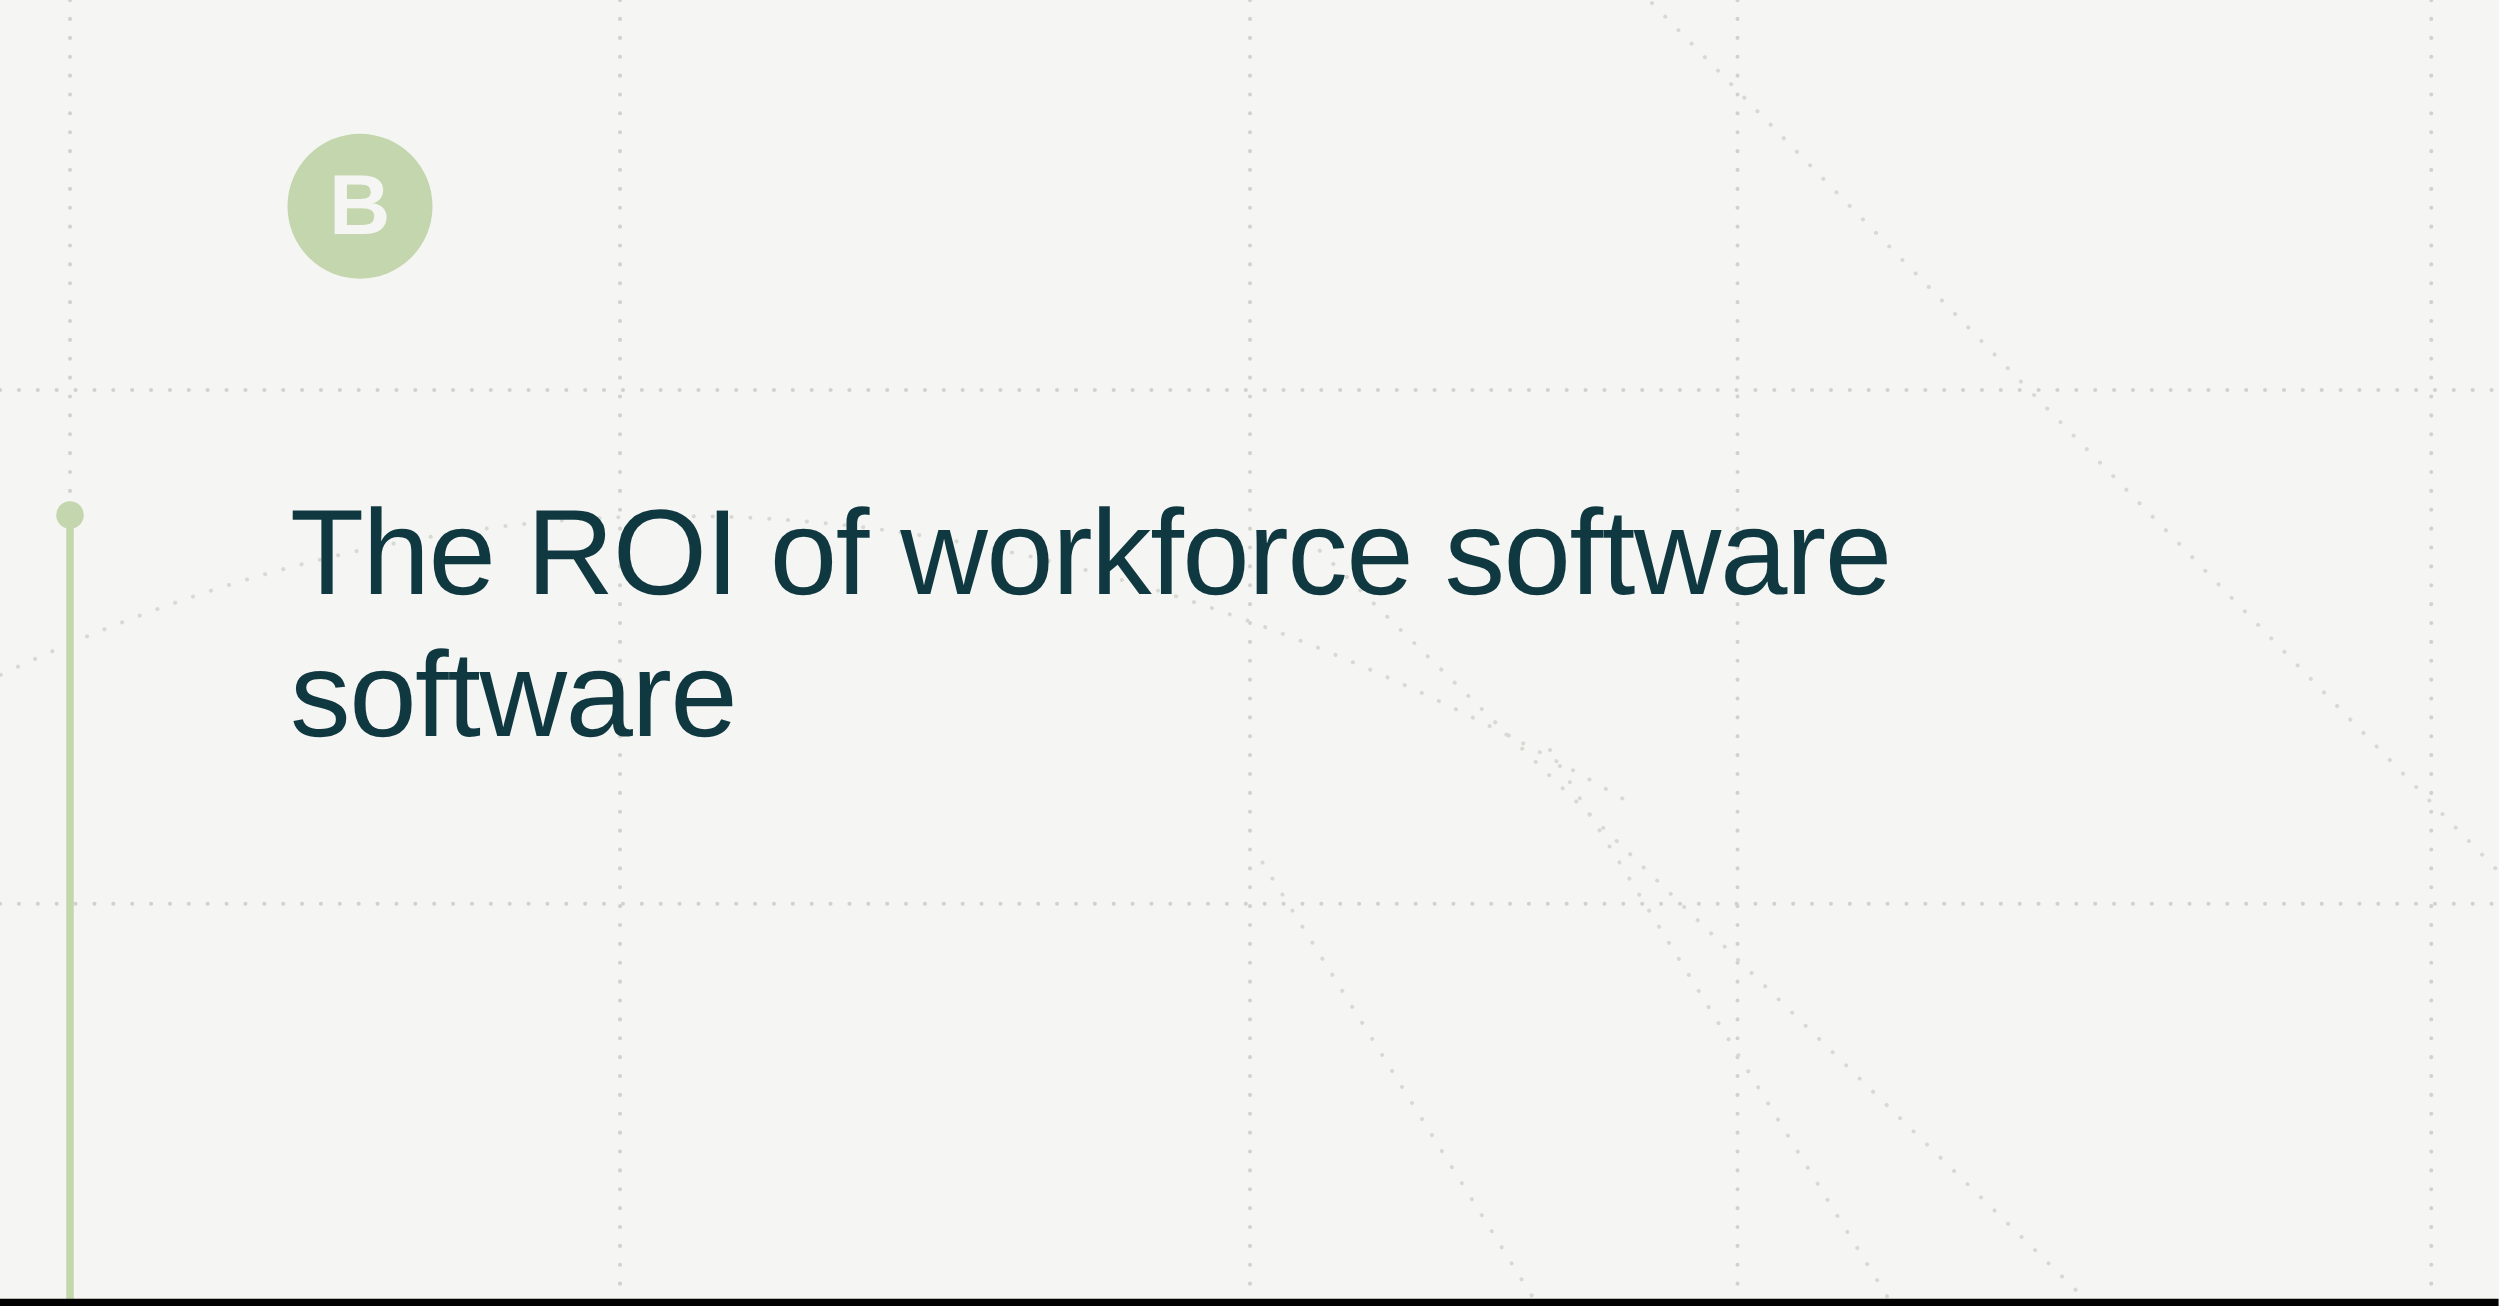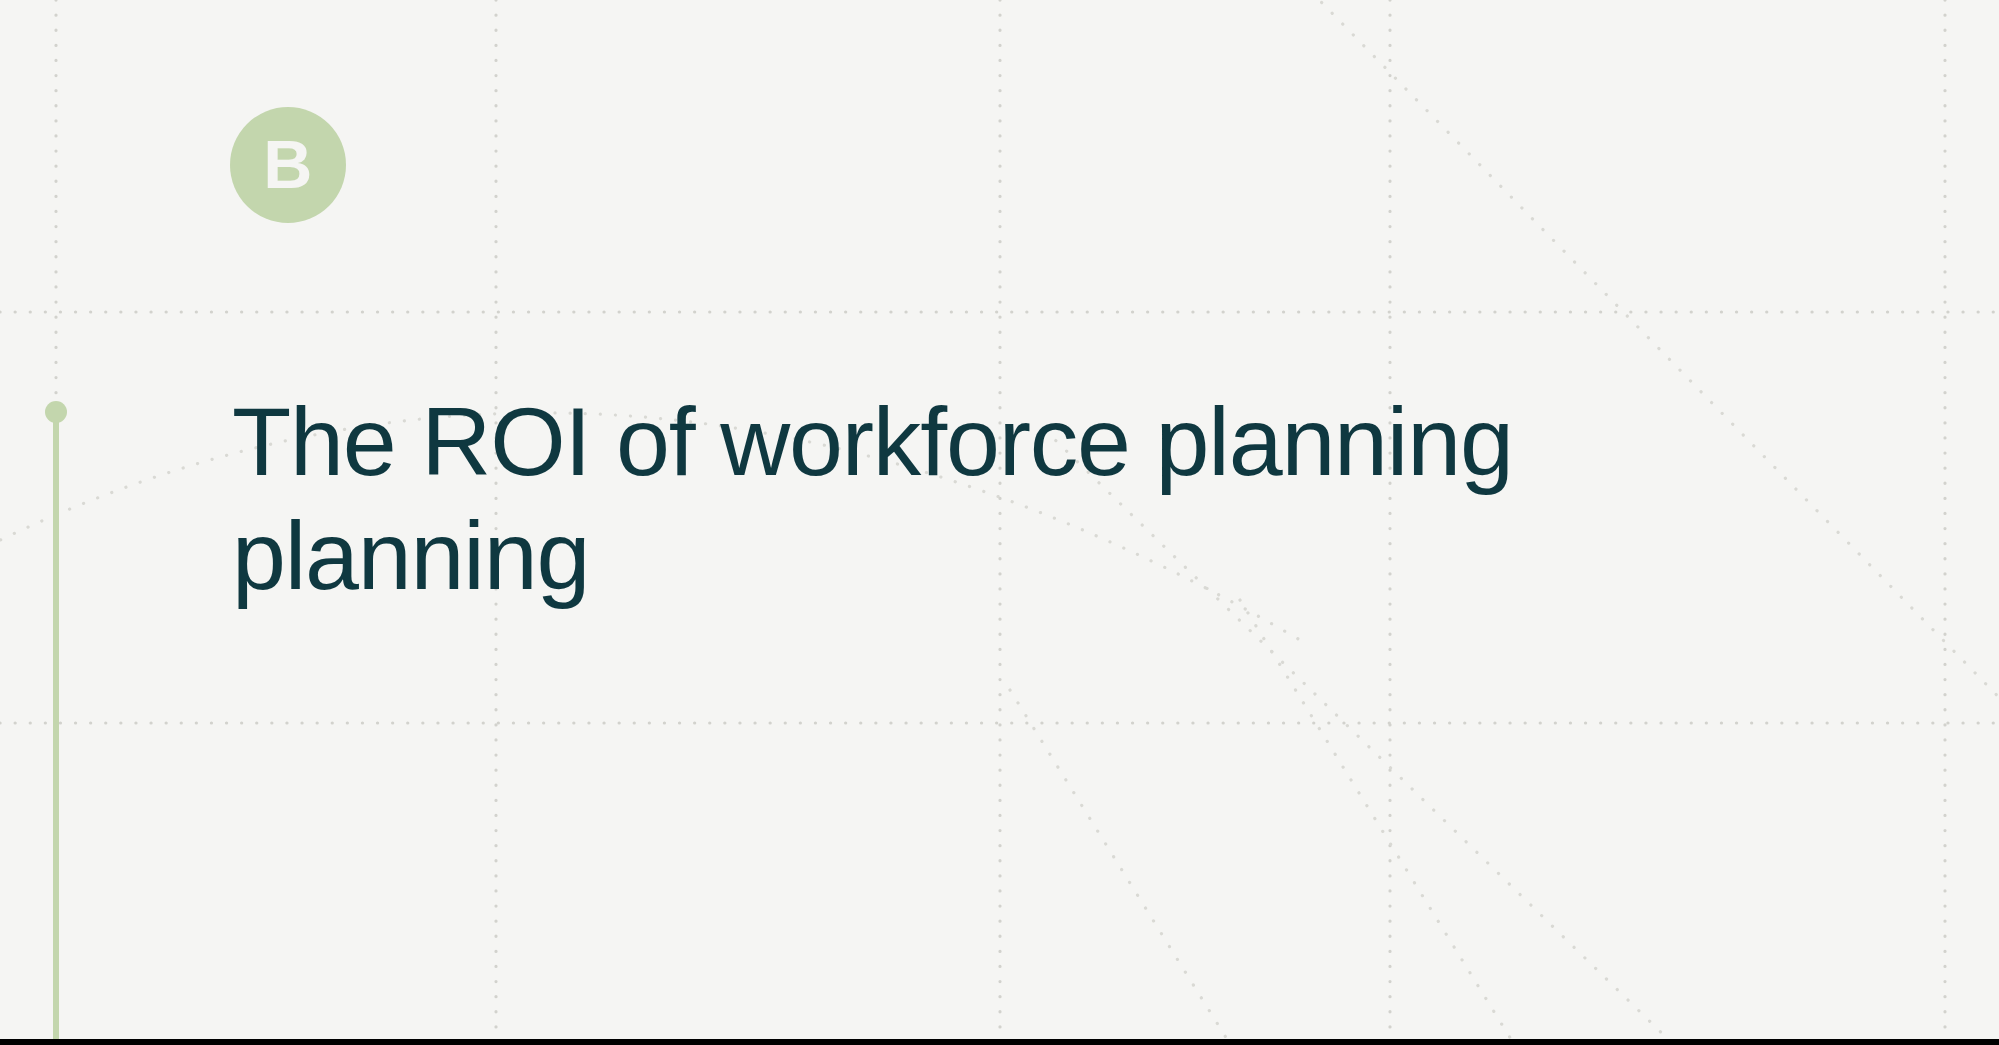--- a/index.html
+++ b/index.html
@@ -149,17 +149,17 @@
 
   <div id="logo-mark">
     <span id="logo-letter">B</span>
   </div>
 
   <div id="accent-rail">
     <div id="accent-line"></div>
     <div id="accent-dot"></div>
   </div>
 
-  <h1 id="headline">The ROI of workforce planning planning</h1>
+  <h1 id="headline">The ROI of workforce software software</h1>
 
   <div id="bottom-bar"></div>
 
 </div>
 
 </body></html>

